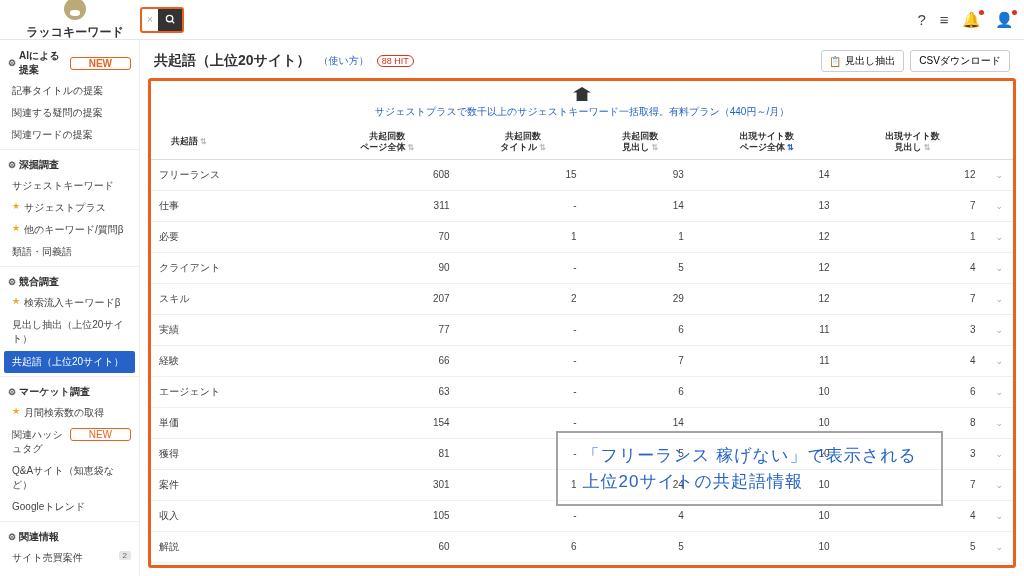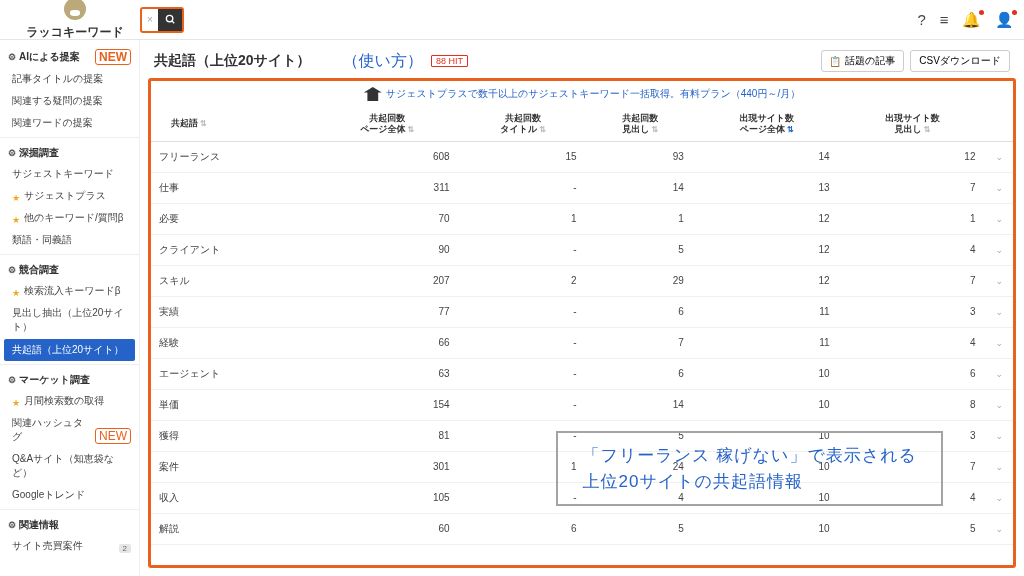--- a/index.html
+++ b/index.html
@@ -12,35 +12,35 @@
 .search-input { width:135px; height:22px; border:none; padding:0 6px; font-size:10px; outline:none; }
 .search-clear { width:16px; text-align:center; color:#aaa; cursor:pointer; font-size:10px;}
 .search-btn { width:24px; height:22px; background:#333; color:#fff; display:flex; align-items:center; justify-content:center; cursor:pointer; font-size:11px;}
 .top-right { margin-left:auto; display:flex; align-items:center; gap:14px; font-size:15px; color:#444; }
 .top-right .dot{ position:relative;}
 .top-right .dot::after{content:"";position:absolute;top:-1px;right:-3px;width:5px;height:5px;background:#e03020;border-radius:50%;}
 .layout { display:flex; height:calc(100% - 40px); }
 .sidebar { width:140px; border-right:1px solid #eee; overflow:hidden; padding:4px 0; font-size:10px; }
 .nav-group-title { display:flex; align-items:center; gap:3px; padding:5px 8px 3px; font-size:10px; color:#333; font-weight:bold;}
 .nav-group-title .ic { font-size:9px; color:#555;}
-.nav-item { padding:4px 8px 4px 12px; cursor:pointer; display:flex; align-items:flex-end; gap:4px; color:#444; }
+.nav-item { padding:4px 8px 4px 12px; cursor:pointer; display:flex; align-items:flex-start; gap:4px; color:#444; }
 .nav-item.active { background:#2563c9; color:#fff; border-radius:2px; margin:1px 4px; padding-left:8px;}
 .nav-item .star { color:#f5a623; font-size:9px;}
-.badge-new { font-size:12px; color:#e8621e; border:1px solid #e8621e; border-radius:3px; padding:0 3px; margin-left:auto;}
+.badge-new { font-size:10px; color:#e8621e; border:1px solid #e8621e; border-radius:3px; padding:0 18px; margin-left:auto;}
 .badge-count { font-size:8px; background:#e6e6e6; color:#666; border-radius:2px; padding:0 4px; margin-left:auto;}
 .divider { border-top:1px solid #eee; margin:3px 0;}
 .main { flex:1; overflow:hidden; position:relative; }
 .page-head { display:flex; align-items:center; padding:10px 14px 6px; gap:8px;}
 .page-title { font-size:14px; font-weight:bold; }
-.howto { font-size:16px; color:#2563c9;margin-left:24px; }
-.hit-badge { font-size:9px; border:1px solid #e03020; color:#e03020; border-radius:1px; padding:0 4px;}
+.howto { font-size:10px; color:#2563c9; }
+.hit-badge { font-size:9px; border:1px solid #e03020; color:#e03020; border-radius:6px; padding:0 4px;}
 .head-actions { margin-left:auto; display:flex; gap:6px;}
 .head-actions button { font-size:10px; border:1px solid #ccc; background:#fff; border-radius:3px; padding:3px 8px; cursor:pointer; display:flex; align-items:center; gap:3px;}
 .content-box { border:3px solid #e8621e; margin:0 8px 8px; border-radius:3px; position:relative; height:490px; overflow:hidden;}
-.promo-line { text-align:center; font-size:10px; color:#2563c9; padding:6px 0; display:flex; align-items:center; justify-content:center; gap:4px;}
+.promo-line { text-align:center; font-size:10px; color:#2563c9; padding:6px 0; display:flex; align-items:center; justify-content:center; gap:4px;flex-direction:column;}
 .promo-line .hat{width:18px;height:14px;background:#333;display:inline-block;clip-path:polygon(50% 0,100% 40%,80% 40%,80% 100%,20% 100%,20% 40%,0 40%);}
 table { width:100%; border-collapse:collapse; font-size:10px; }
 thead th { font-size:9px; font-weight:bold; color:#333; padding:6px 8px; border-bottom:1px solid #ddd; text-align:center; line-height:1.2;}
 thead th:first-child { text-align:left; padding-left:20px;}
 thead th .sort { color:#bbb; font-size:8px; margin-left:2px;}
 thead th.active-sort .sort { color:#2563c9;}
 tbody td { padding:8px 10px; border-bottom:1px solid #f0f0f0; text-align:right; color:#444;}
 tbody td:first-child { text-align:left; padding-left:8px;margin-top:48px;}
 tbody td:last-child { width:24px; color:#aaa; font-size:9px;}
 .overlay-note { position:absolute; right:70px; top:350px; border:2px solid #a3a3a3; background:rgba(255,255,255,0); color:#2563c9; font-size:17px; font-weight:500; padding:10px 24px; text-align:left; line-height:1.5; letter-spacing:1px;}
@@ -136,21 +136,21 @@
       </div>
 
   </div>
 
   <div class="main">
     <div class="page-head">
       <span class="page-title">共起語（上位20サイト）</span>
       <span class="howto">（使い方）</span>
       <span class="hit-badge">88 HIT</span>
       <div class="head-actions">
-        <button>📋 <span>話題の記事</span></button>
+        <button>📋 <span>見出し抽出</span></button>
         <button>
             <span>CSVダウンロード</span>
           </button>
       </div>
     </div>
     <div class="content-box">
       <div class="promo-line">
         <span class="hat"></span>
         <span>サジェストプラスで数千以上のサジェストキーワード一括取得。有料プラン（440円～/月）</span>
       </div>

